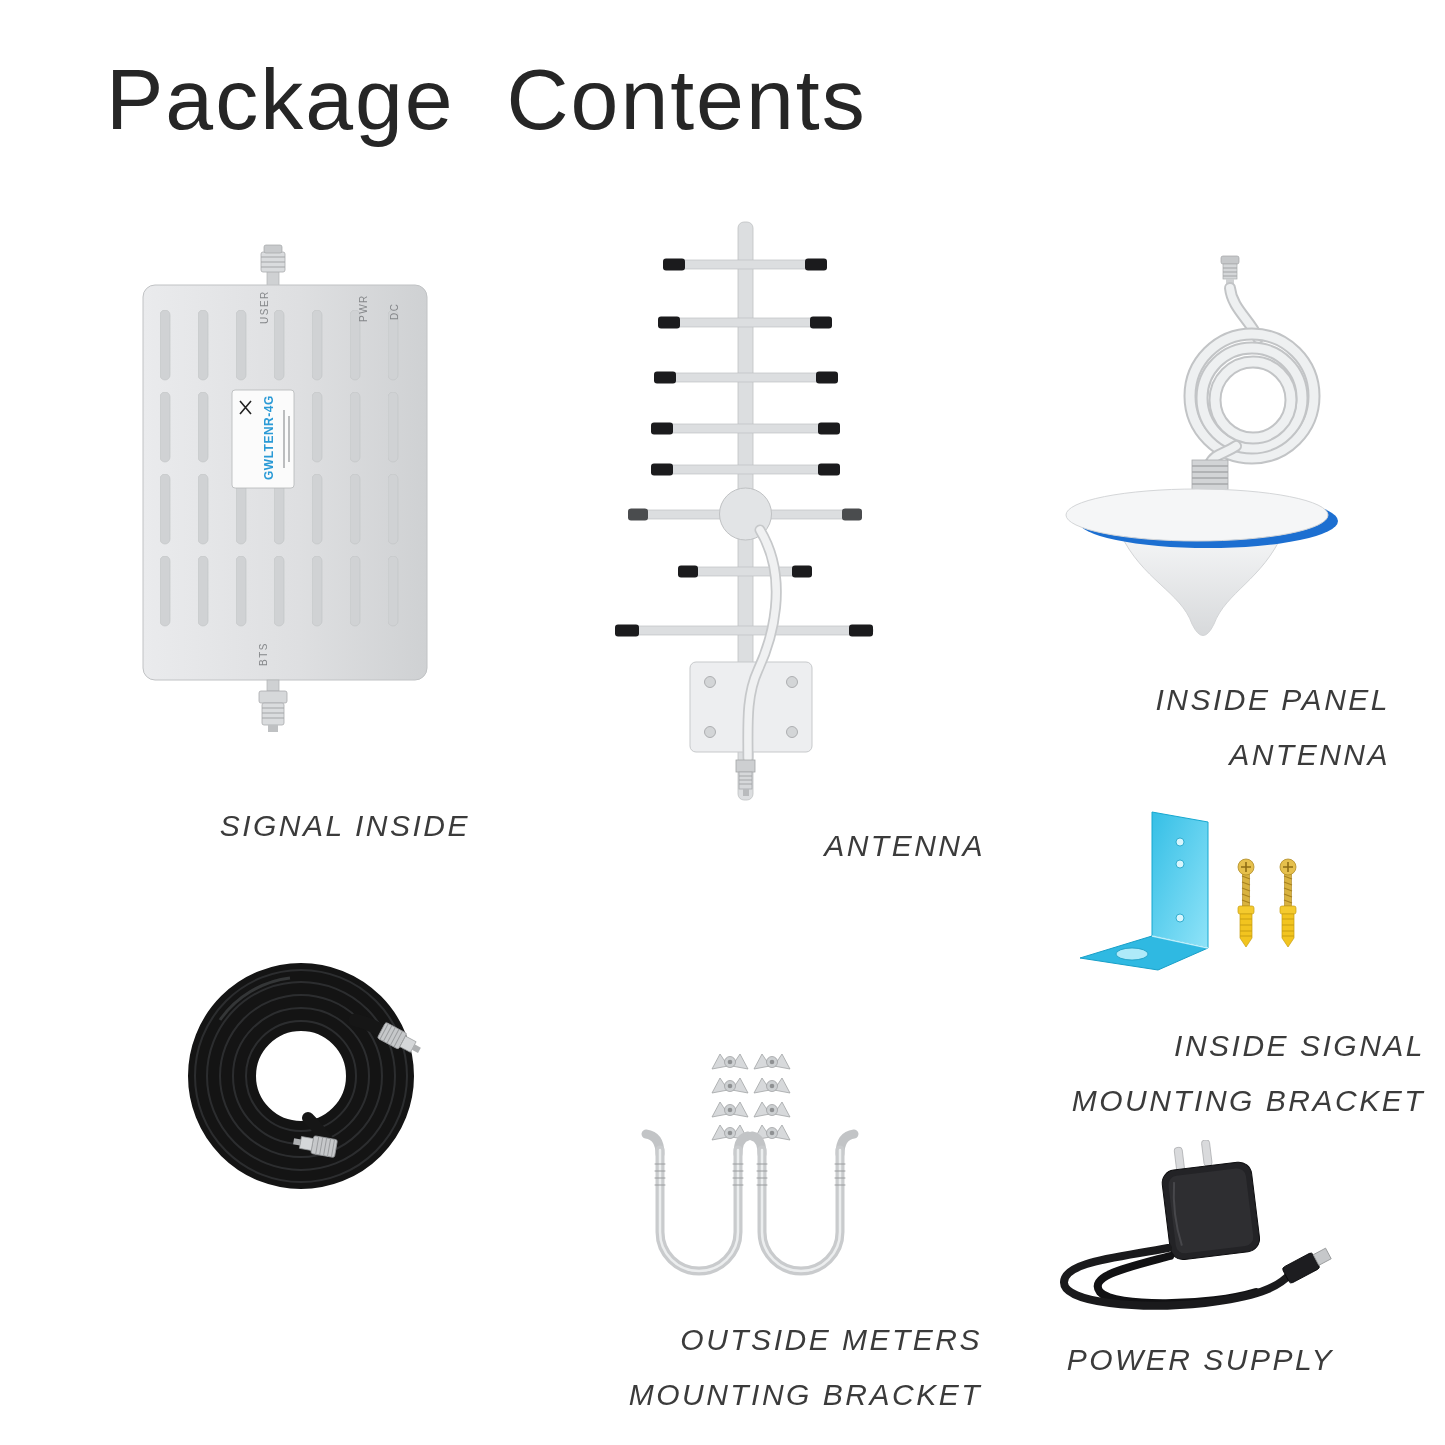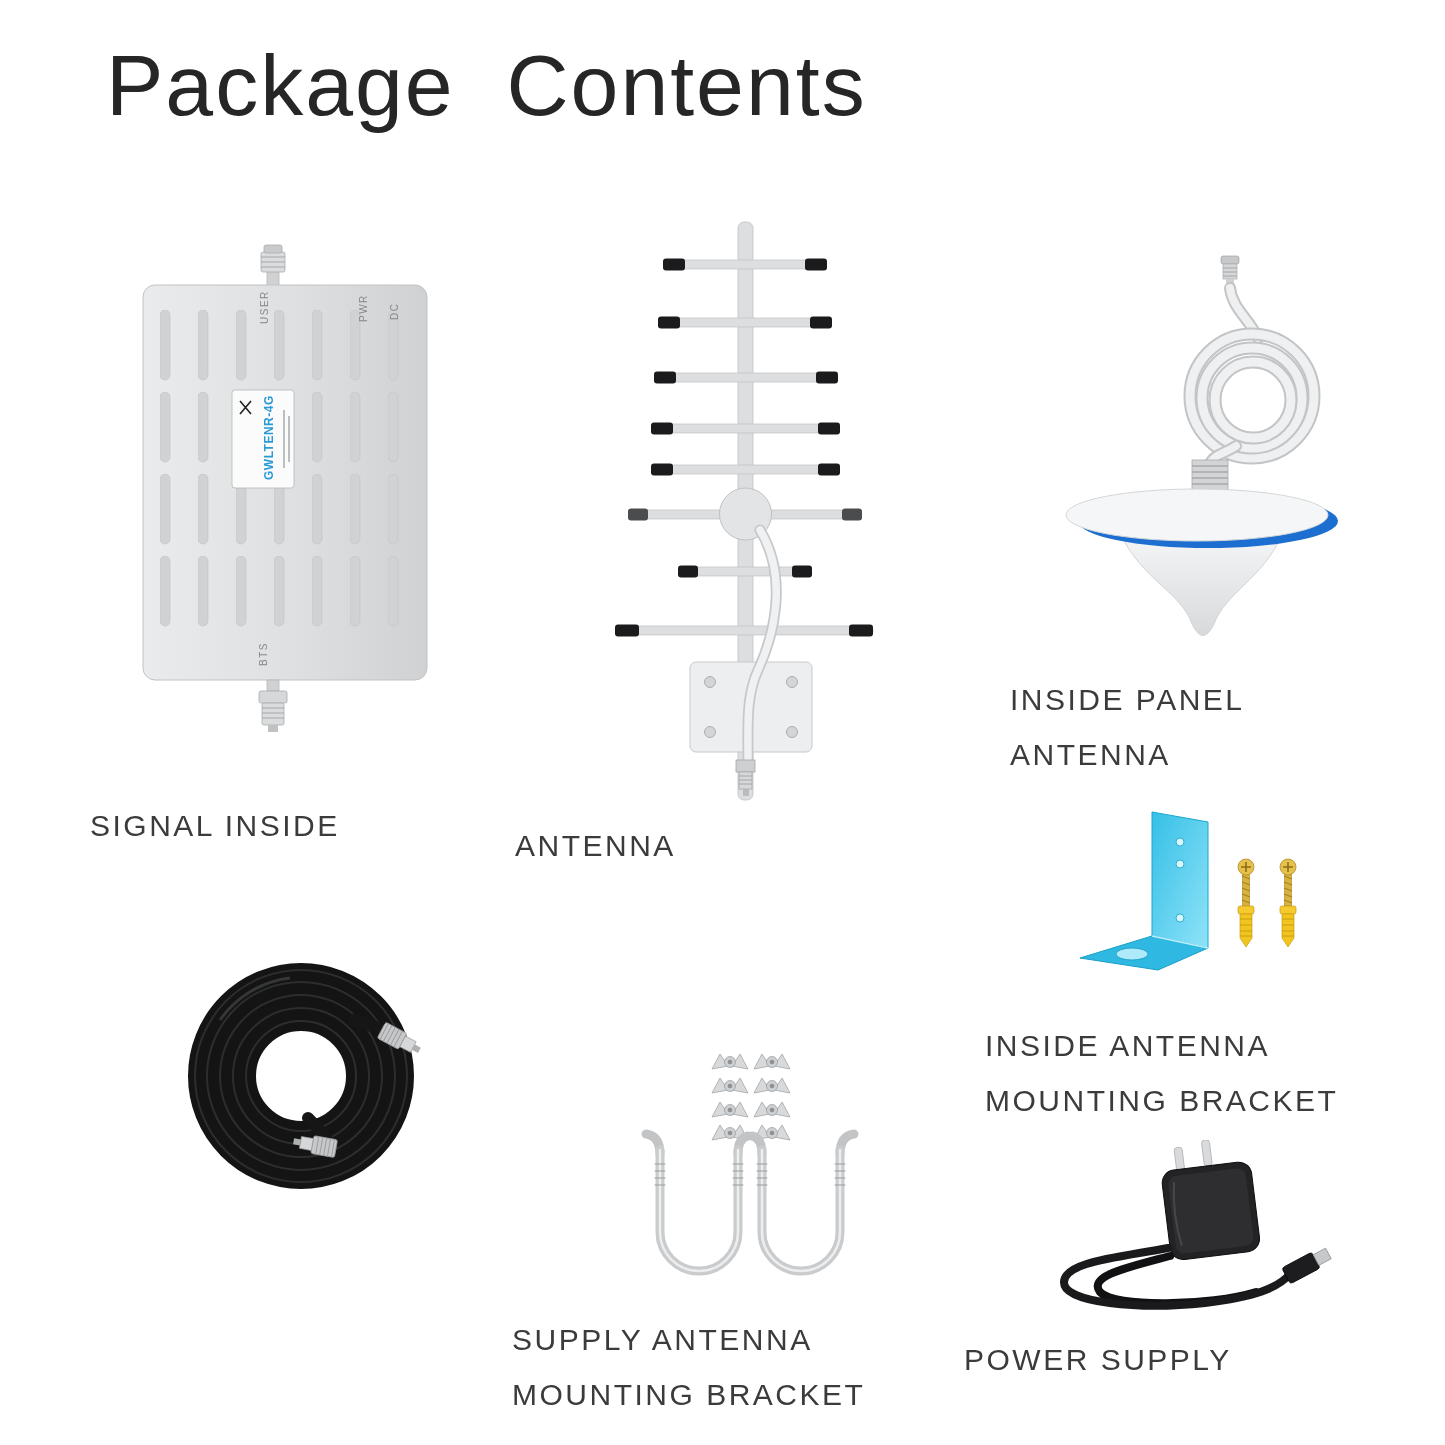--- a/index.html
+++ b/index.html
@@ -1,26 +1,26 @@
 <!DOCTYPE html>
 <html><head>
 <meta charset="utf-8">
 <style>
   * { margin:0; padding:0; box-sizing:border-box; }
   html,body { background:#ffffff; }
   body { font-family:"Liberation Sans", sans-serif; }
   .canvas { position:relative; width:1445px; height:1445px; background:#ffffff; overflow:hidden; }
   .page-title {
-    position:absolute; left:106px; top:36px;
+    position:absolute; left:106px; top:50px;
     font-size:86px; font-weight:400; color:#262626;
     letter-spacing:2px; white-space:pre;
   }
   .item-label {
-    position:absolute; text-align:left;
-    font-size:30px; color:#3b3b3b; letter-spacing:2.5px; line-height:55px;
+    position:absolute; text-align:right;
+    font-size:30px; color:#3b3b3b; letter-spacing:2.5px; line-height:55px;font-style:italic;
   }
   .art { position:absolute; }
 </style>
 </head>
 <body>
 
 <div class="canvas">
 
   <div class="page-title">Package  Contents</div>
 
@@ -324,25 +324,25 @@
   <div class="item-label" style="left:515px;top:818px;width:470px">
     <div>ANTENNA</div>
   </div>
 
   <div class="item-label" style="left:1010px;top:672px;width:380px">
     <div>INSIDE PANEL</div>
     <div>ANTENNA</div>
   </div>
 
   <div class="item-label" style="left:985px;top:1018px;width:440px">
-    <div>INSIDE ANTENNA</div>
+    <div>INSIDE SIGNAL</div>
     <div>MOUNTING BRACKET</div>
   </div>
 
 
   <div class="item-label" style="left:512px;top:1312px;width:470px">
-    <div>SUPPLY ANTENNA</div>
+    <div>OUTSIDE METERS</div>
     <div>MOUNTING BRACKET</div>
   </div>
 
   <div class="item-label" style="left:964px;top:1332px;width:370px">POWER SUPPLY</div>
 
 </div>
 
 </body></html>

